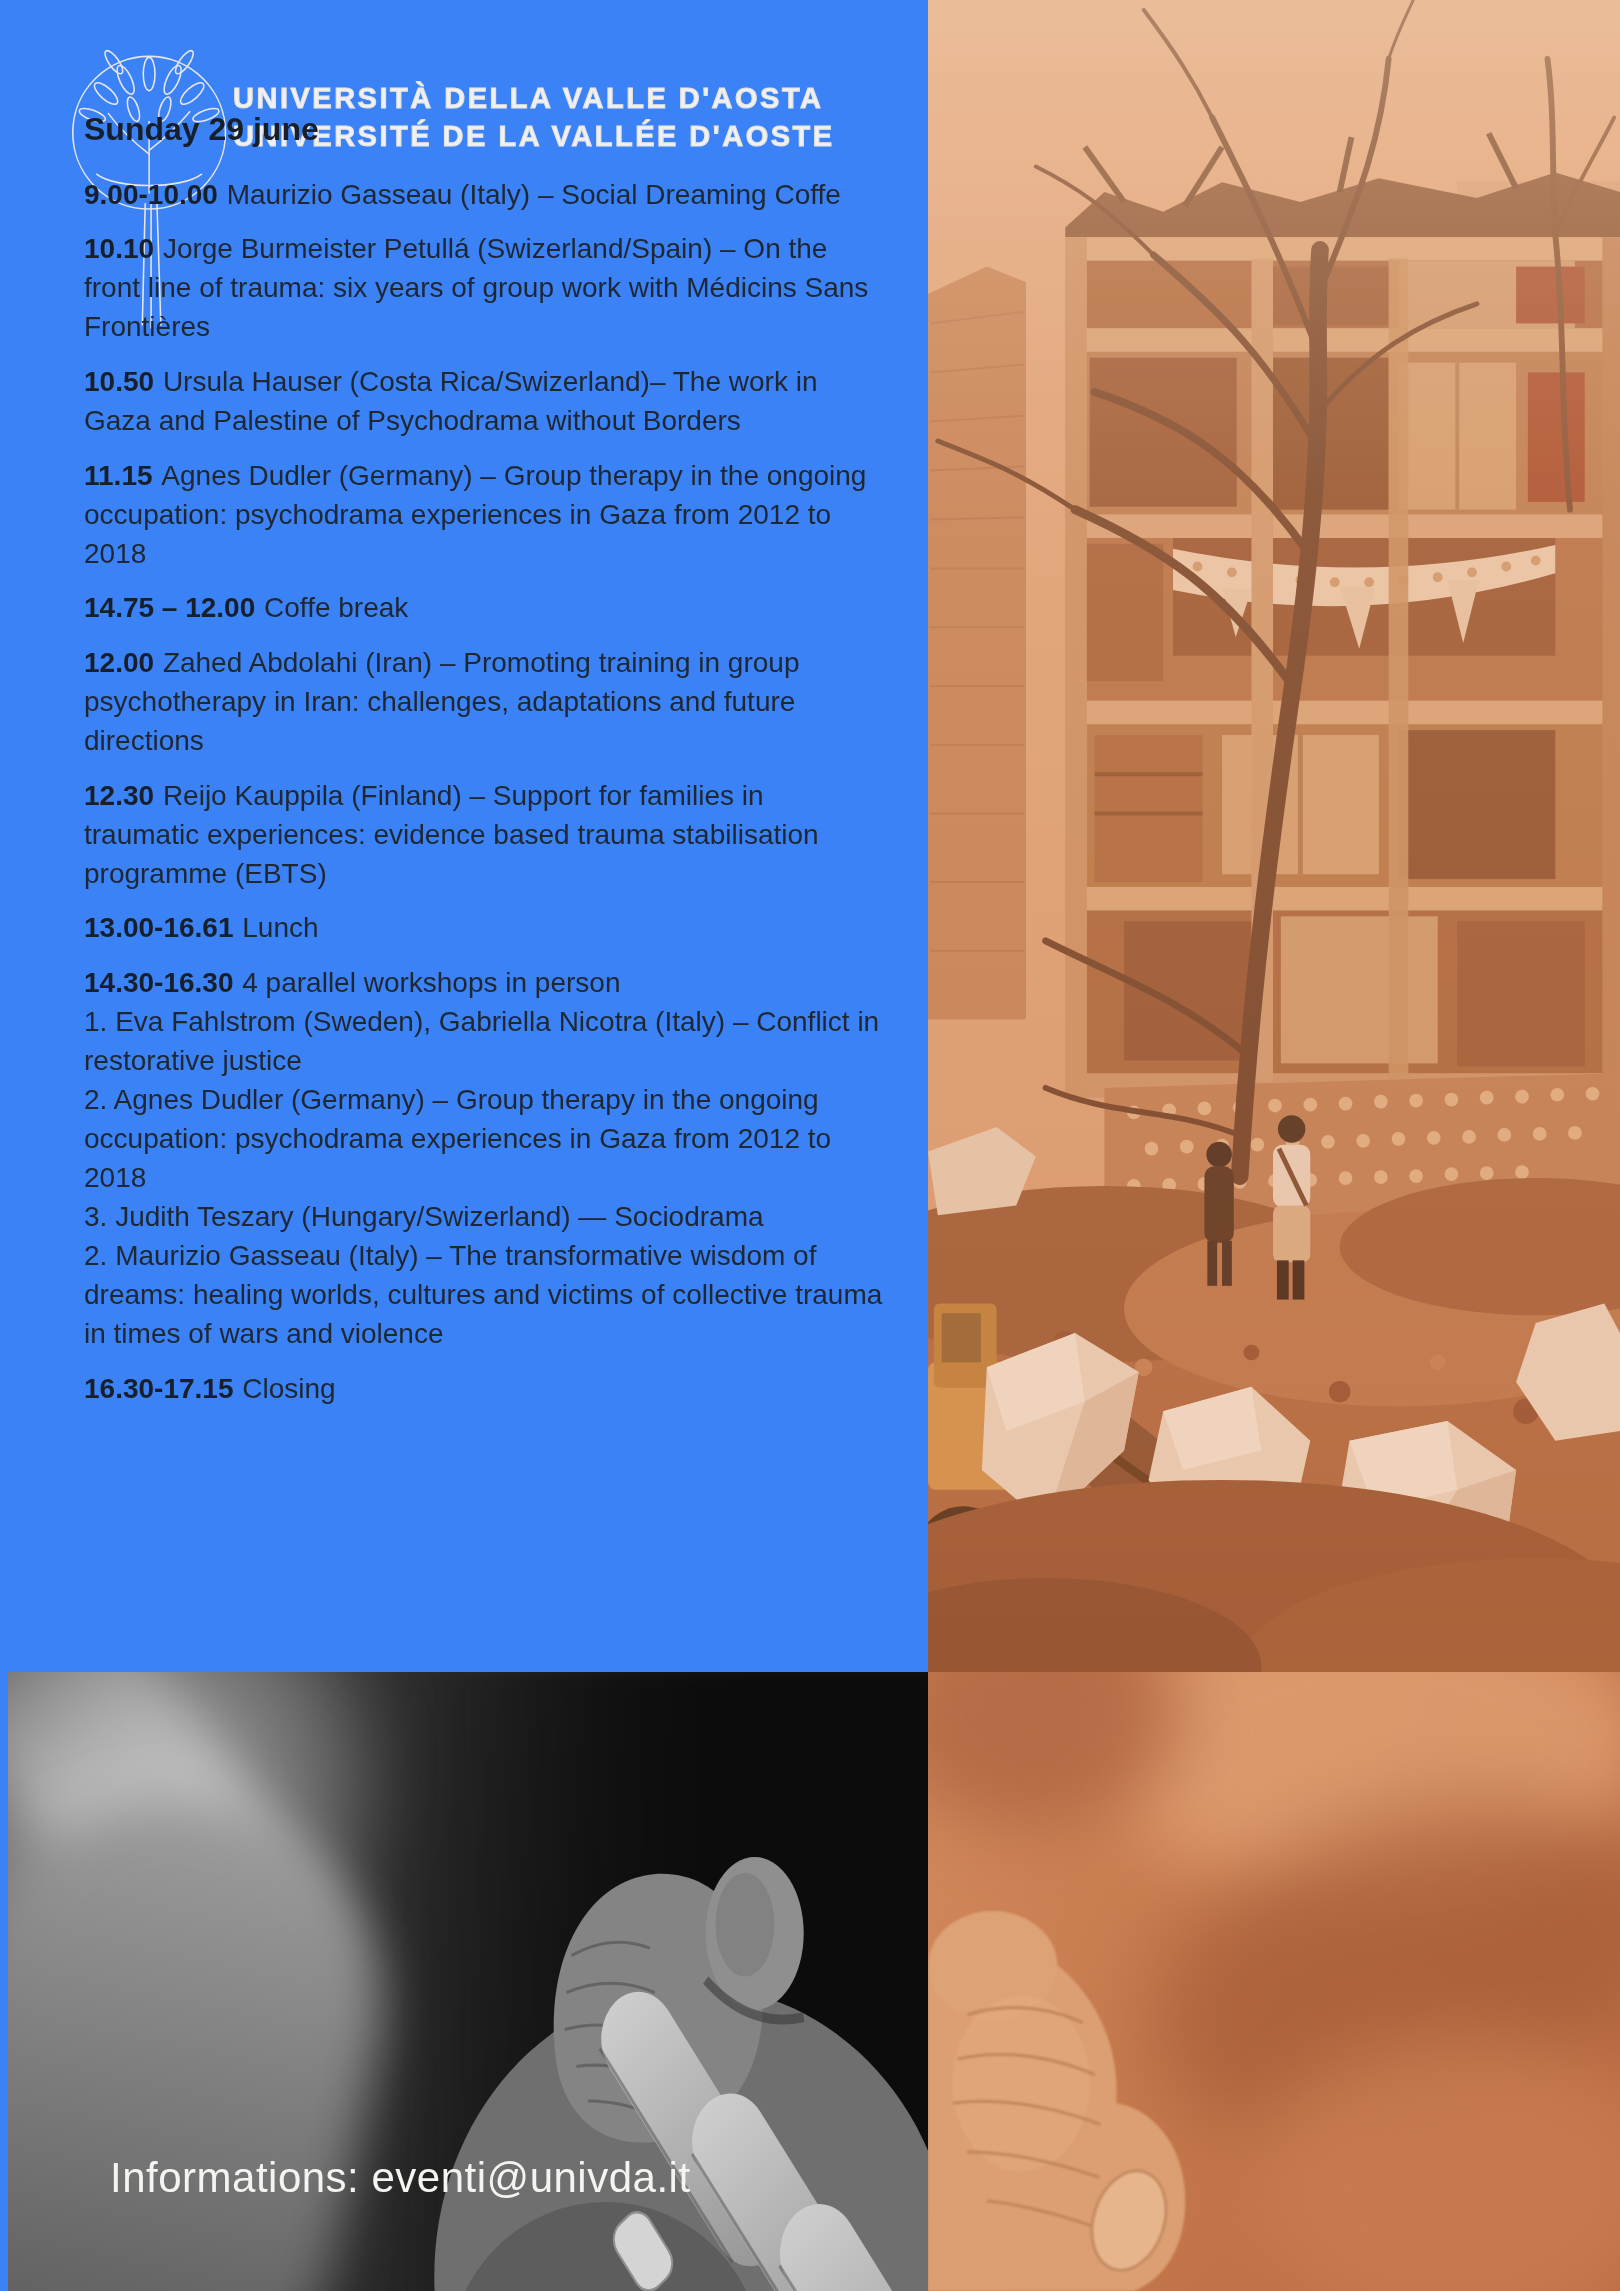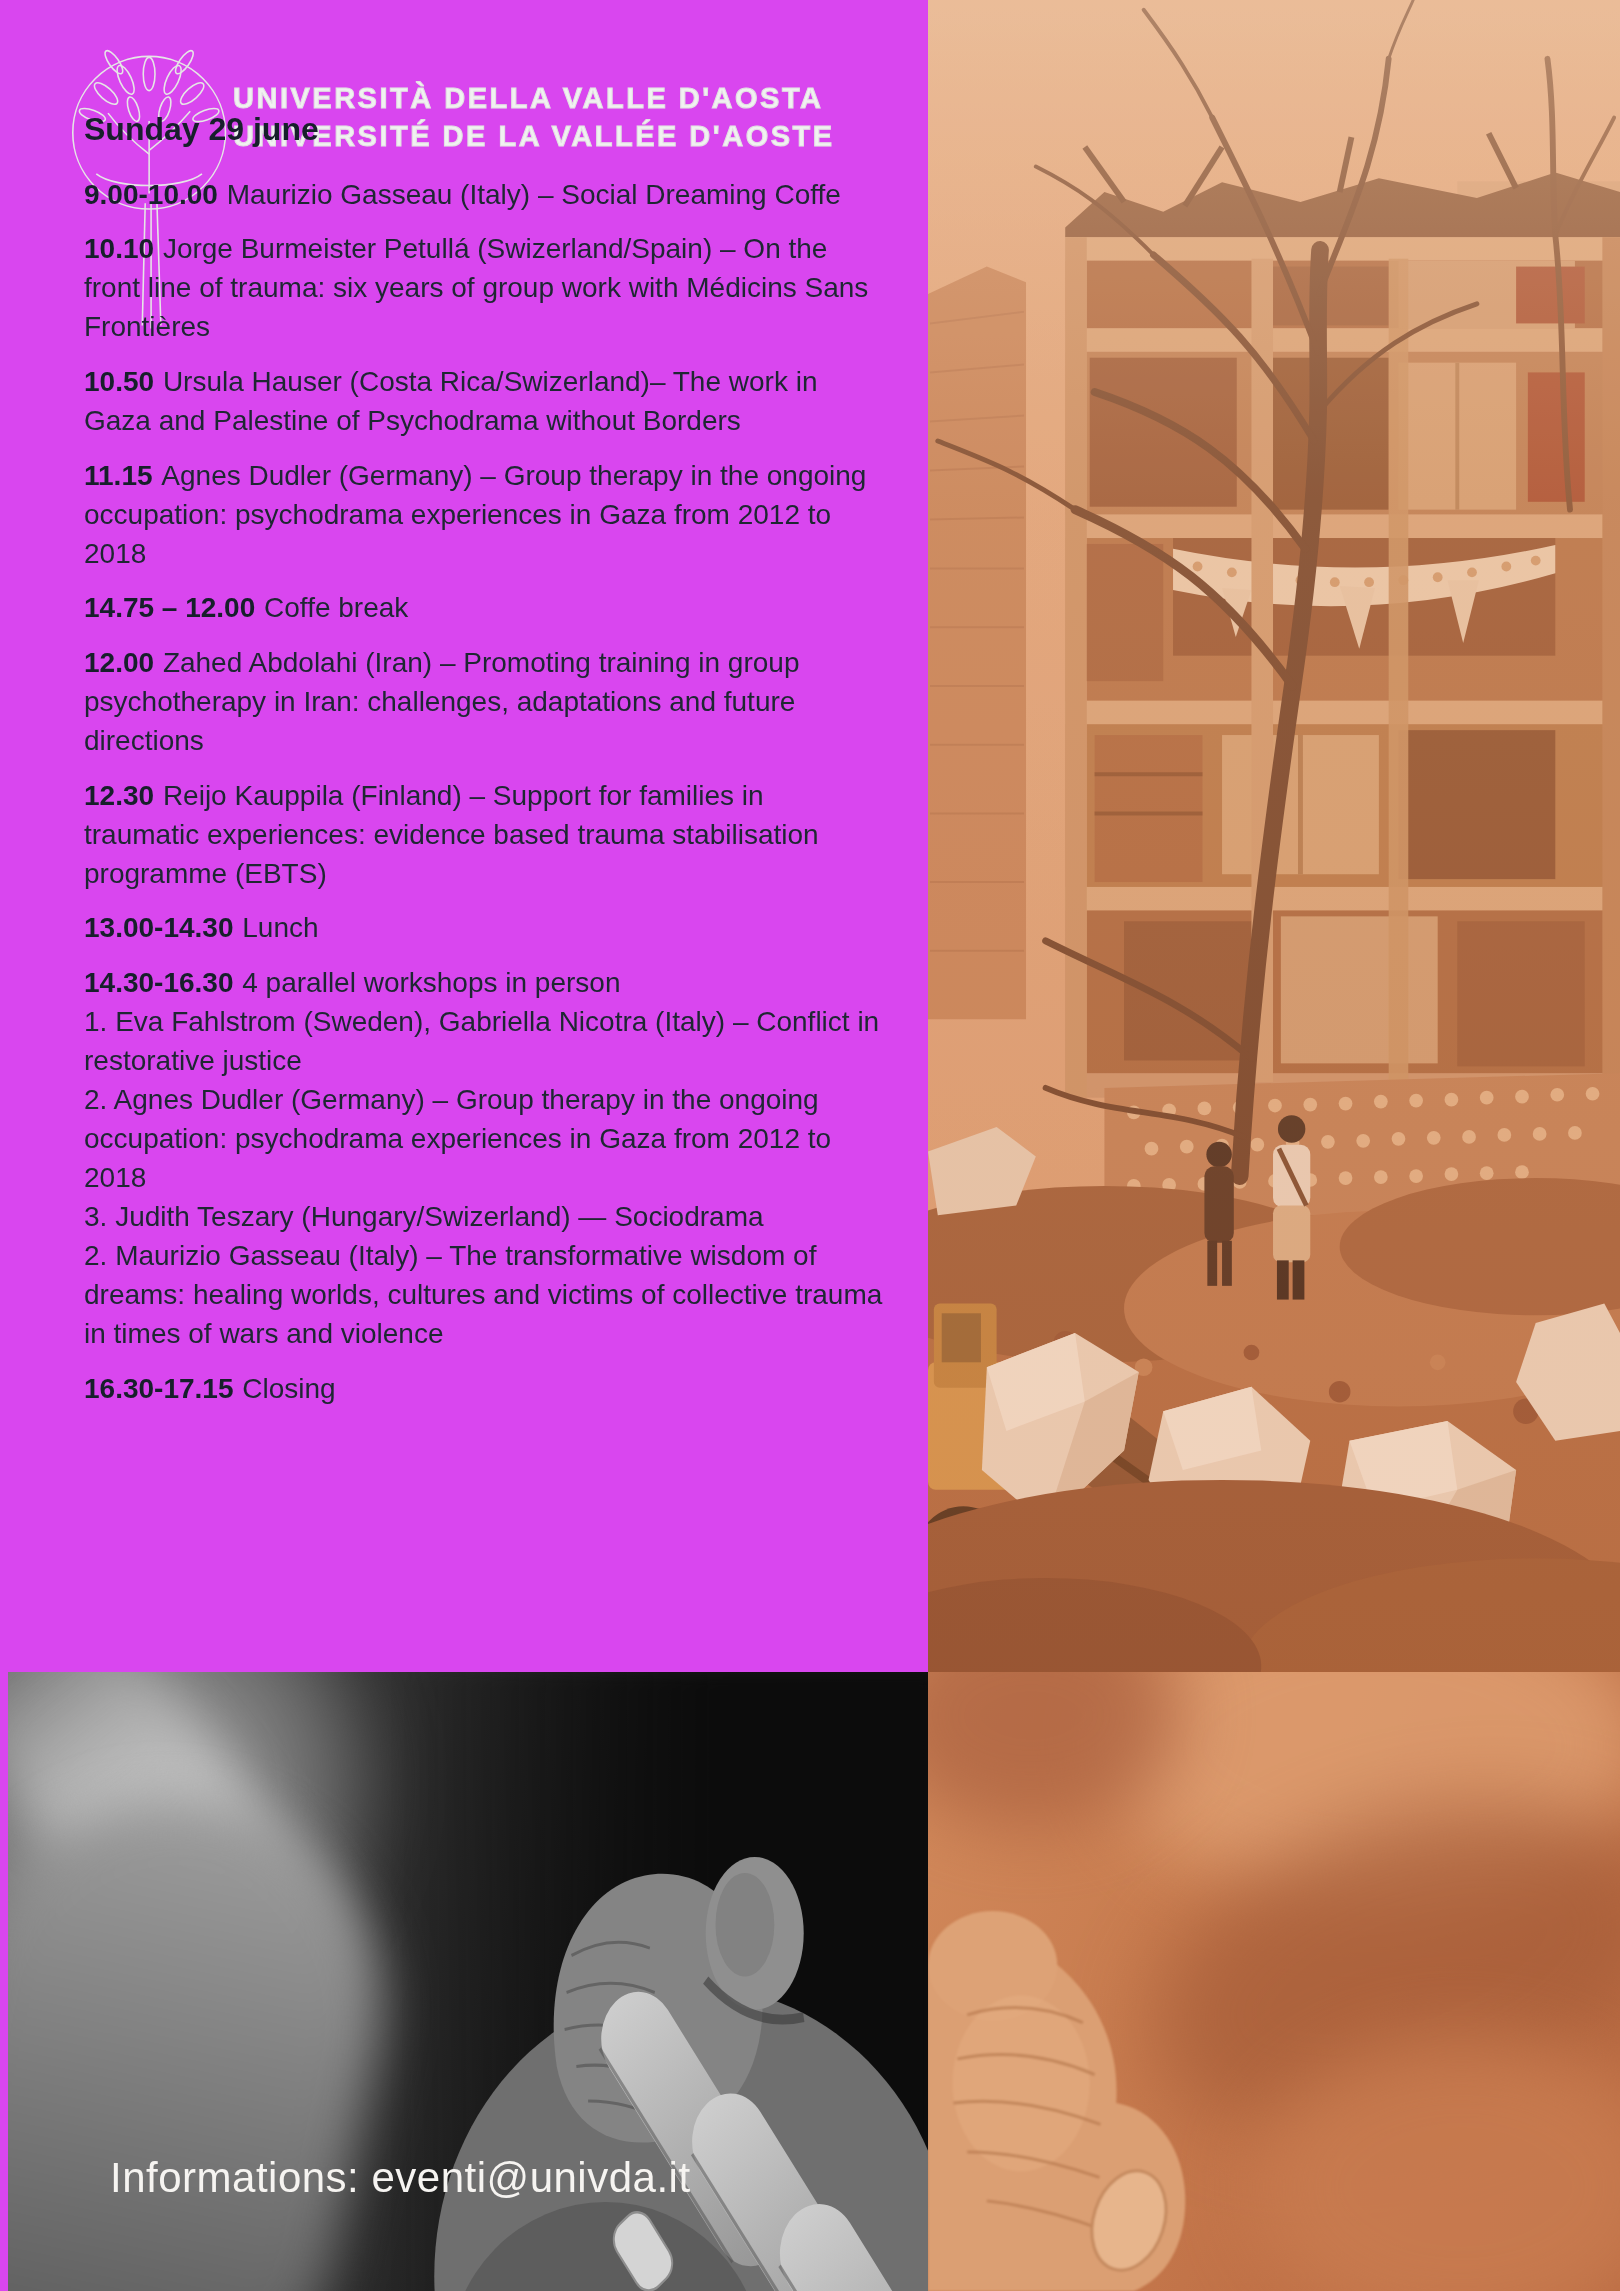--- a/index.html
+++ b/index.html
@@ -1,16 +1,16 @@
 <!DOCTYPE html>
 <html><head>
 <meta charset="utf-8">
 <style>
   html,body{margin:0;padding:0;background:#ffffff;}
-  .page{position:relative;width:1620px;height:2292px;background:#d946ef;overflow:hidden;
+  .page{position:relative;width:1620px;height:2292px;background:#3b82f6;overflow:hidden;
         font-family:"Liberation Sans", sans-serif;color:#1e2732;}
 
   
   .content{position:absolute;left:0;top:0;width:928px;height:1360px;z-index:2;}
   .watermark{position:absolute;left:0;top:0;width:928px;height:392px;z-index:1;}
   .wm-text{position:absolute;font-weight:700;font-size:29px;letter-spacing:2.5px;
            color:#f1f1f1;-webkit-text-stroke:1px #e2e2e2;white-space:nowrap;}
   .wm-line1{left:233px;top:82px;}
   .wm-line2{left:233px;top:120px;}
   .emblem{position:absolute;left:57px;top:27.4px;}
@@ -98,21 +98,21 @@
       <div class="entry"><span class="t">10.50</span><span>Ursula Hauser (Costa Rica/Swizerland)– The work in Gaza and Palestine of Psychodrama without Borders</span></div>
 
       <div class="entry"><span class="t">11.15</span><span>Agnes Dudler (Germany) – Group therapy in the ongoing occupation: psychodrama experiences in Gaza from 2012 to 2018</span></div>
 
       <div class="entry"><span class="t">14.75 – 12.00</span><span>Coffe break</span></div>
 
       <div class="entry"><span class="t">12.00</span><span>Zahed Abdolahi (Iran) – Promoting training in group psychotherapy in Iran: challenges, adaptations and future directions</span></div>
 
       <div class="entry"><span class="t">12.30</span><span>Reijo Kauppila (Finland) – Support for families in traumatic experiences: evidence based trauma stabilisation programme (EBTS)</span></div>
 
-      <div class="entry"><span class="t">13.00-14.30</span><span>Lunch</span></div>
+      <div class="entry"><span class="t">13.00-16.61</span><span>Lunch</span></div>
 
       <div class="entry">
         <div class="wline"><span class="t">14.30-16.30</span><span>4 parallel workshops in person</span></div>
         <div class="wline">1. Eva Fahlstrom (Sweden), Gabriella Nicotra (Italy) – Conflict in restorative justice</div>
         <div class="wline">2. Agnes Dudler (Germany) – Group therapy in the ongoing occupation: psychodrama experiences in Gaza from 2012 to 2018</div>
         <div class="wline">3. Judith Teszary (Hungary/Swizerland) — Sociodrama</div>
         <div class="wline">2. Maurizio Gasseau (Italy) – The transformative wisdom of dreams: healing worlds, cultures and victims of collective trauma in times of wars and violence</div>
       </div>
 
       <div class="entry"><span class="t">16.30-17.15</span><span>Closing</span></div>

